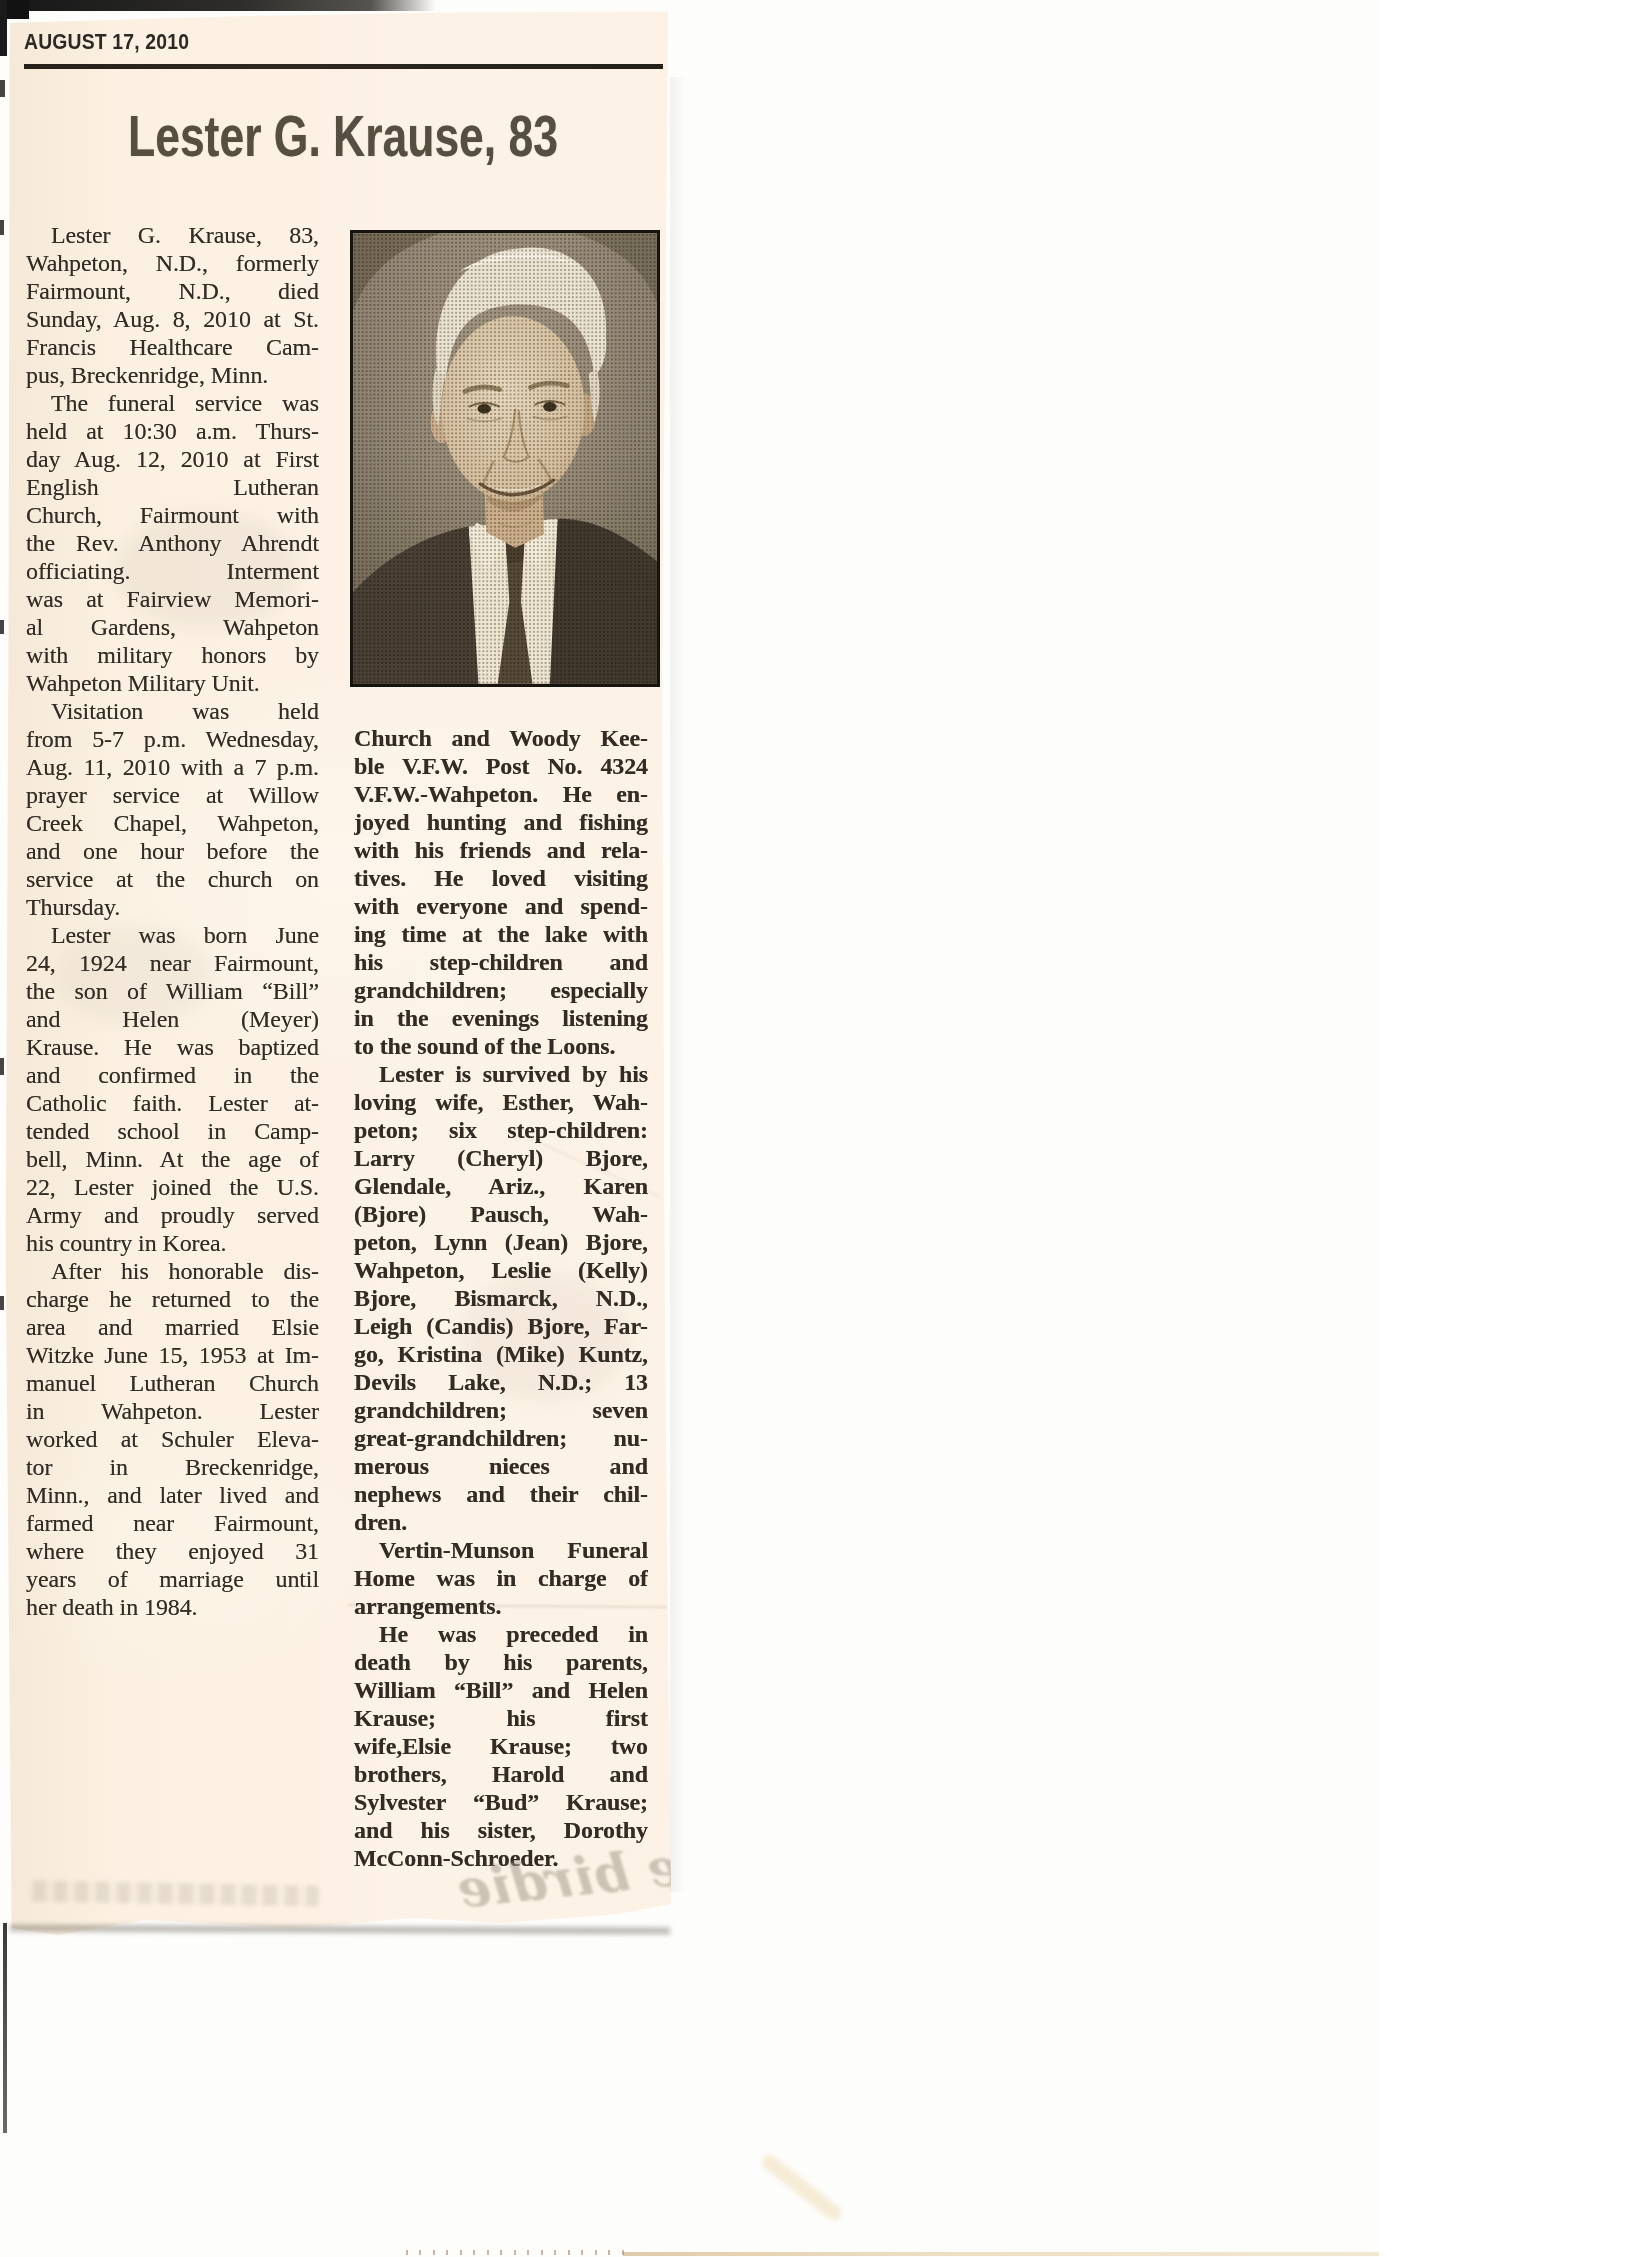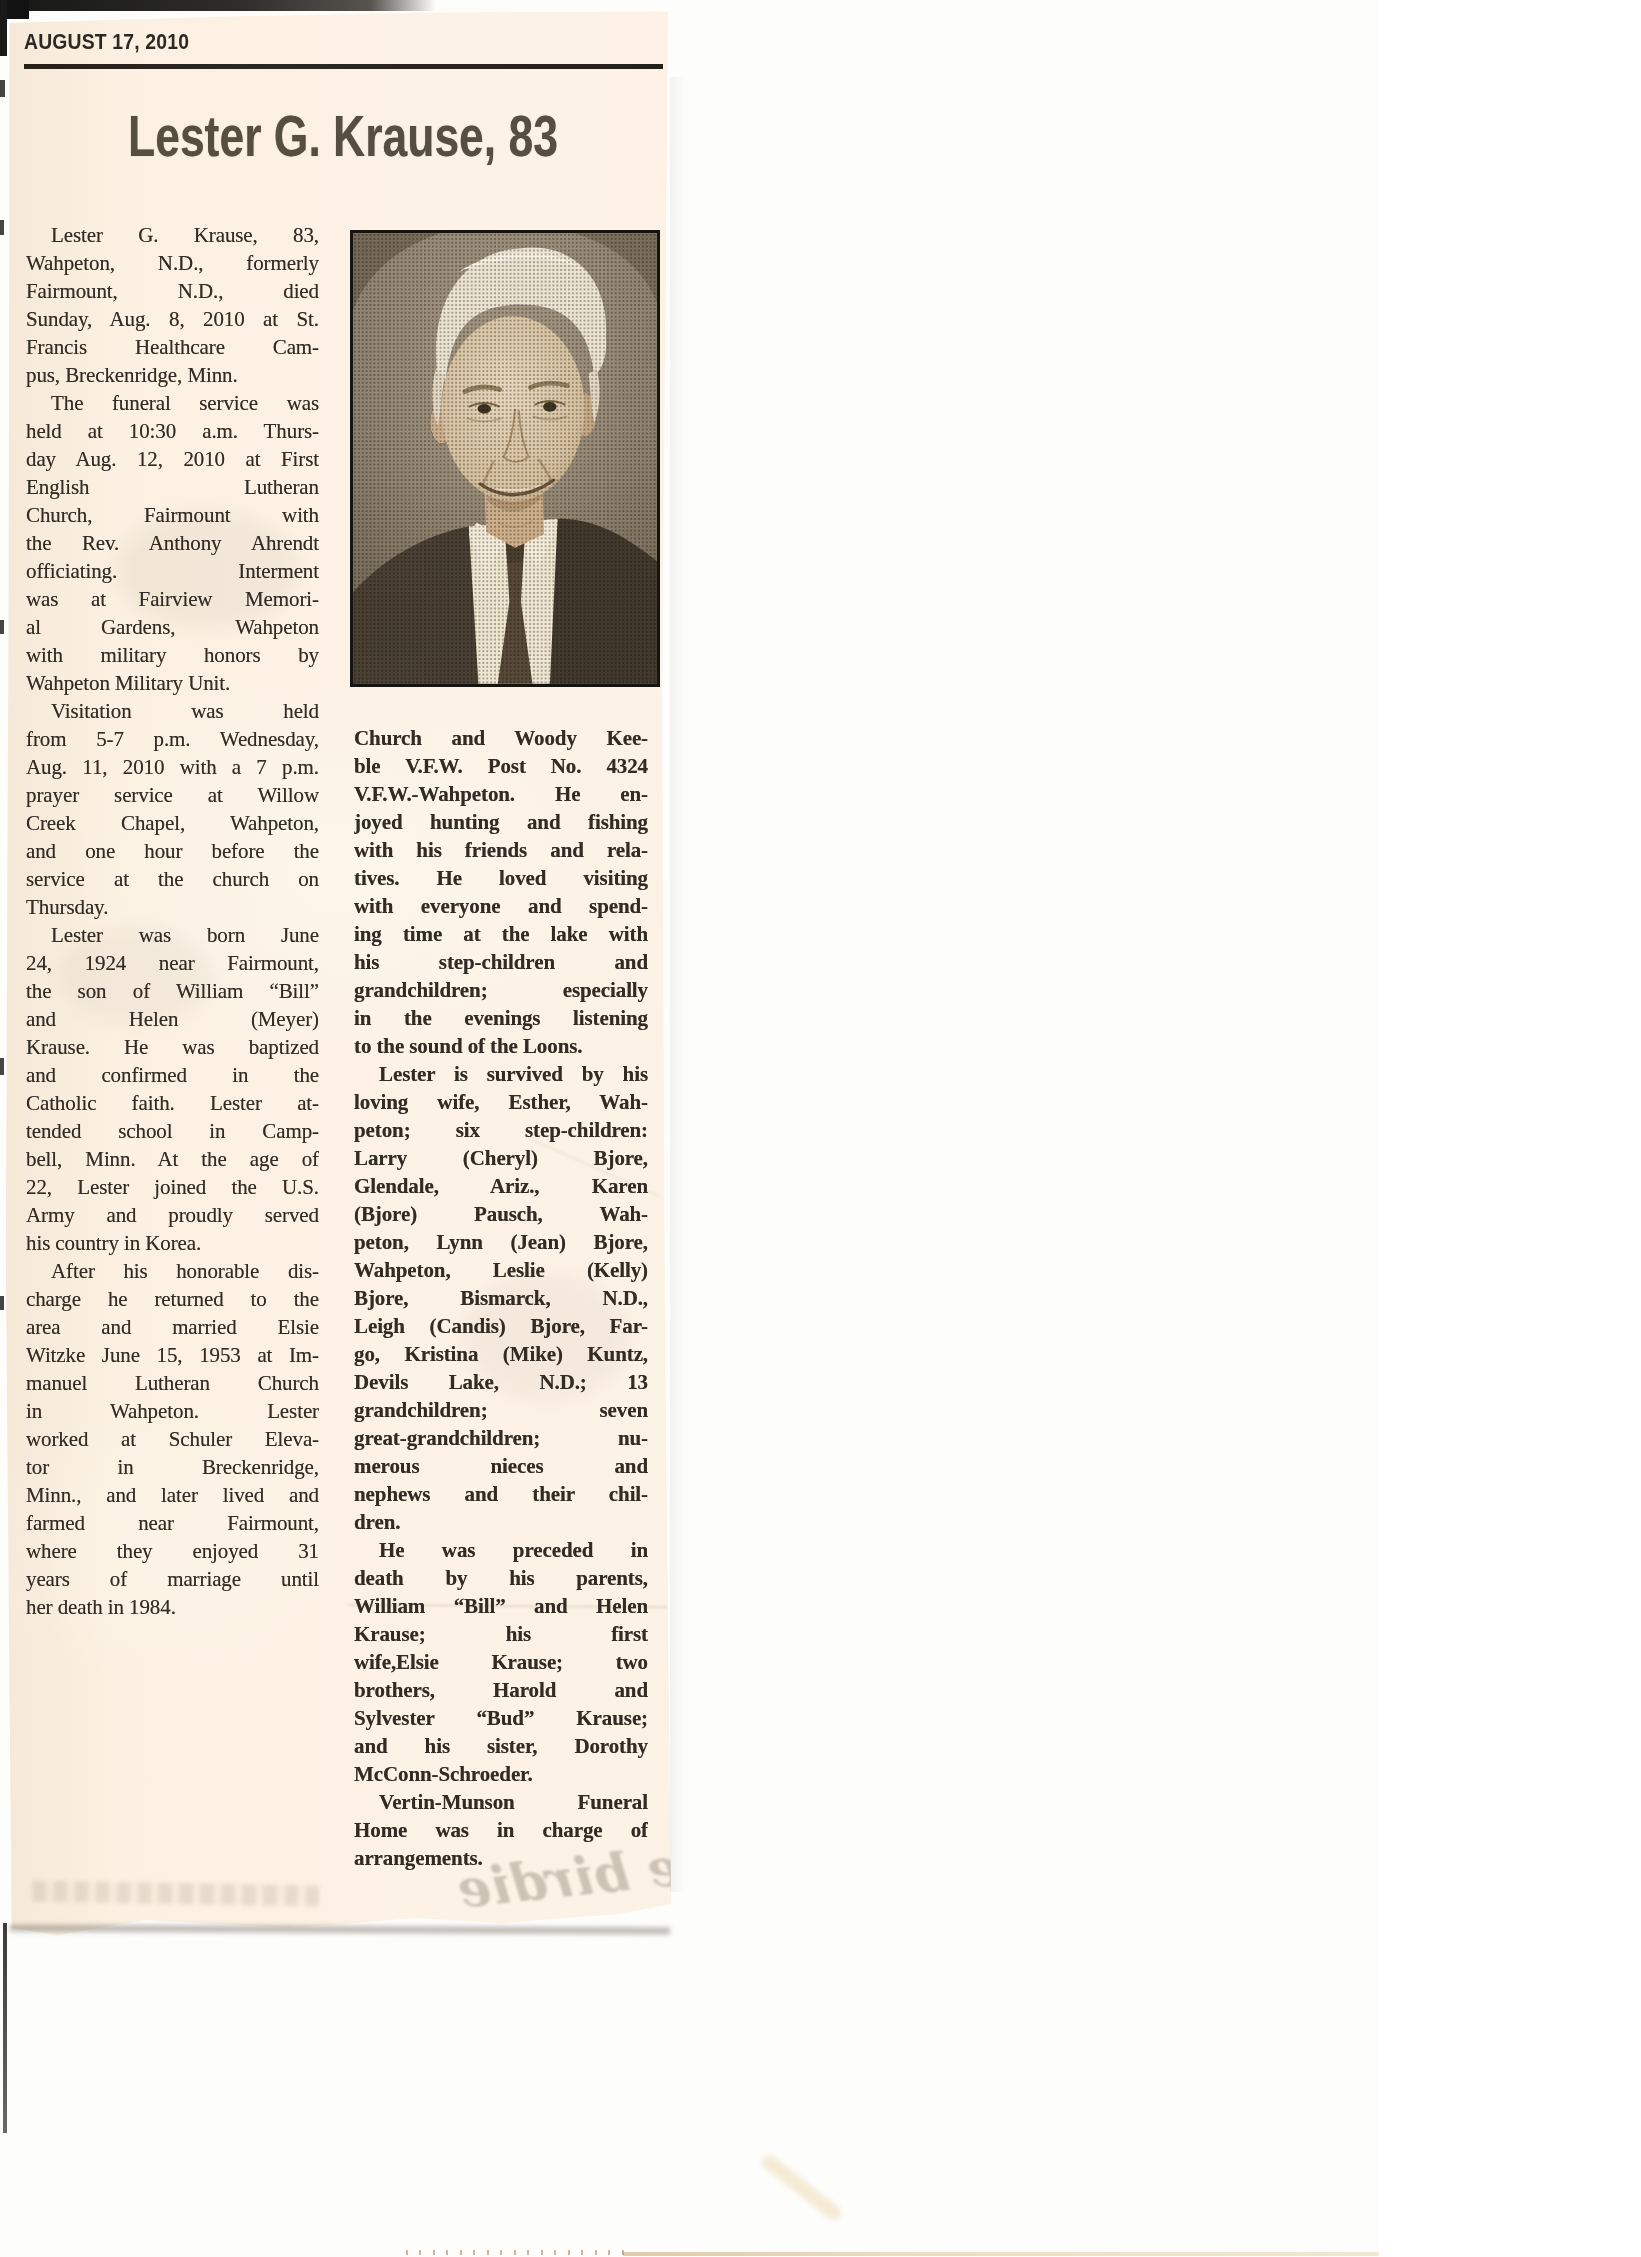--- a/index.html
+++ b/index.html
@@ -59,21 +59,21 @@
     position:absolute;left:128px;top:108px;
     font-family:"Liberation Sans",sans-serif;font-weight:bold;
     font-size:57px;line-height:1;color:#564e40;
     transform:scaleX(.78);transform-origin:0 0;white-space:nowrap;
     text-shadow:0 0 1px rgba(86,78,64,.55);
   }
 
   
   .col{
     position:absolute;width:293px;
-    font-size:21px;line-height:28px;color:#322c25;
+    font-size:24px;line-height:28px;color:#322c25;
     letter-spacing:-0.1px;
     text-shadow:0 0 0.6px rgba(50,44,37,.55);
   }
   #column-1{left:26px;top:221px;}
   #column-2{left:354px;top:724px;width:294px;font-weight:bold;}
   .para{margin:0;}
   .line{text-align:justify;text-align-last:justify;height:28px;overflow:hidden;}
   .line.last{text-align-last:left;}
   .line.indent{text-indent:25px;}
 
@@ -210,34 +210,34 @@
           <div class="line">Leigh (Candis) Bjore, Far-</div>
           <div class="line">go, Kristina (Mike) Kuntz,</div>
           <div class="line">Devils Lake, N.D.; 13</div>
           <div class="line">grandchildren; seven</div>
           <div class="line">great-grandchildren; nu-</div>
           <div class="line">merous nieces and</div>
           <div class="line">nephews and their chil-</div>
           <div class="line last">dren.</div>
         </div>
         <div class="para">
+          <div class="line indent">Vertin-Munson Funeral</div>
+          <div class="line">Home was in charge of</div>
+          <div class="line last">arrangements.</div>
+        </div>
+        <div class="para">
           <div class="line indent">He was preceded in</div>
           <div class="line">death by his parents,</div>
           <div class="line">William “Bill” and Helen</div>
           <div class="line">Krause; his first</div>
           <div class="line">wife,Elsie Krause; two</div>
           <div class="line">brothers, Harold and</div>
           <div class="line">Sylvester “Bud” Krause;</div>
           <div class="line">and his sister, Dorothy</div>
           <div class="line last">McConn-Schroeder.</div>
-        </div>
-        <div class="para">
-          <div class="line indent">Vertin-Munson Funeral</div>
-          <div class="line">Home was in charge of</div>
-          <div class="line last">arrangements.</div>
         </div>
       </div>
 
     <div id="portrait-frame">
       <svg width="304" height="451" viewBox="0 0 315 467">
         <defs>
           <linearGradient id="bgGrad" x1="0" y1="0" x2="0" y2="1">
             <stop offset="0" stop-color="#8e8271"></stop>
             <stop offset=".5" stop-color="#857a69"></stop>
             <stop offset="1" stop-color="#6f654f"></stop>

